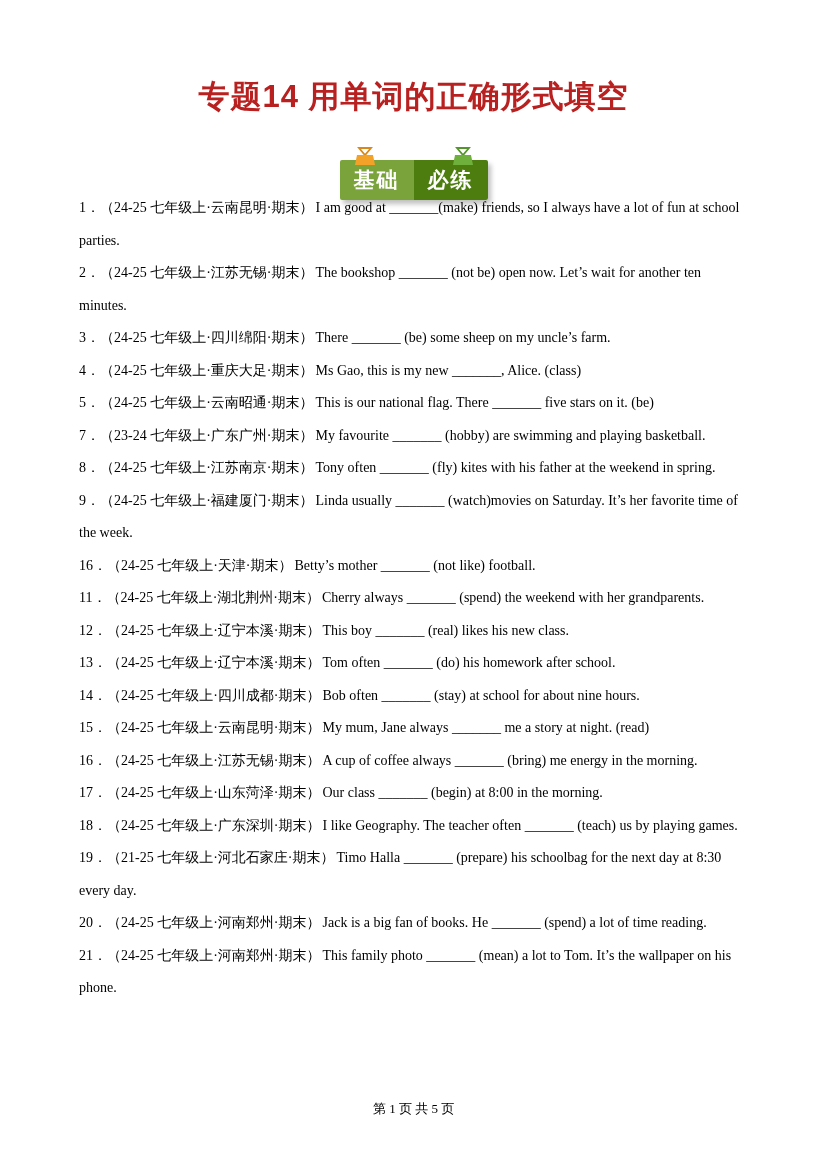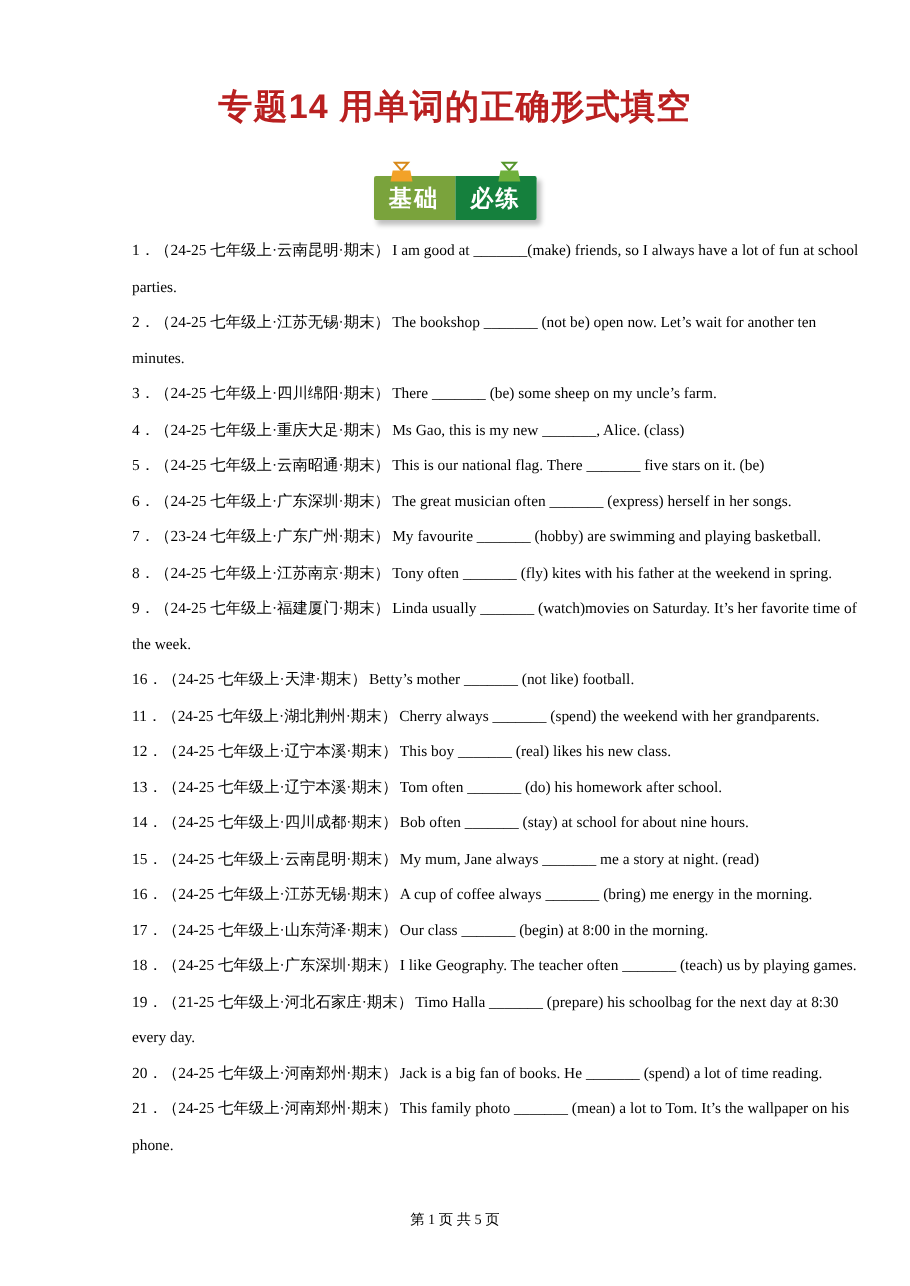--- a/index.html
+++ b/index.html
@@ -32,22 +32,22 @@
   .badge-cell{
     flex:1;display:flex;align-items:center;justify-content:center;
     color:#fff;font-family:"Liberation Sans","DejaVu Sans",sans-serif;
     font-weight:bold;font-size:21px;letter-spacing:2px;
   }
   .clip{position:absolute;top:-14px;width:26px;height:22px;}
   .clip-left{left:12px;}
   .clip-right{right:12px;}
   
   .questions{
-    position:absolute;top:213px;left:79px;width:672px;
-    font-size:14px;line-height:32.5px;margin-left:41px;
+    position:absolute;top:192px;left:79px;width:672px;
+    font-size:14px;line-height:32.5px;
   }
   .questions p{margin:0;}
   .src{margin-right:2px;}
   
   .footer{
     position:absolute;top:1080px;left:0;right:0;
     text-align:center;font-size:13px;margin-top:20px;
   }
 </style>
 </head>
@@ -61,31 +61,30 @@
     <svg class="clip clip-left" viewBox="0 0 26 22">
       <path d="M7 2 h12 l-6 7 z" fill="#ffffff" id="clipL-handle" stroke-width="1.8" stroke="#d8891a"></path>
       <path d="M5 9 h16 l2 10 h-20 z" id="clipL-body" fill="#f2a228"></path>
     </svg>
     <svg class="clip clip-right" viewBox="0 0 26 22">
       <path d="M7 2 h12 l-6 7 z" fill="#ffffff" id="clipR-handle" stroke-width="1.8" stroke="#55962c"></path>
       <path d="M5 9 h16 l2 10 h-20 z" id="clipR-body" fill="#6fb03c"></path>
     </svg>
     <div class="badge-blocks">
       <div class="badge-cell" id="badge-left-cell" style="background: rgb(122, 163, 60);">基础</div>
-      <div class="badge-cell" id="badge-right-cell" style="background: #15803d;">必练</div>
+      <div class="badge-cell" id="badge-right-cell" style="background: #4d7c0f;">必练</div>
     </div>
   </div>
 
   <div class="questions" id="question-list">
       <p><span>1．</span><span class="src">（24-25 七年级上·云南昆明·期末）</span><span>I am good at _______(make) friends, so I always have a lot of fun at school parties.</span></p>
       <p><span>2．</span><span class="src">（24-25 七年级上·江苏无锡·期末）</span><span>The bookshop _______ (not be) open now. Let’s wait for another ten minutes.</span></p>
       <p><span>3．</span><span class="src">（24-25 七年级上·四川绵阳·期末）</span><span>There _______ (be) some sheep on my uncle’s farm.</span></p>
       <p><span>4．</span><span class="src">（24-25 七年级上·重庆大足·期末）</span><span>Ms Gao, this is my new _______, Alice. (class)</span></p>
       <p><span>5．</span><span class="src">（24-25 七年级上·云南昭通·期末）</span><span>This is our national flag. There _______ five stars on it. (be)</span></p>
-      <p><span>6．</span><span class="src">（24-25 七年级上·广东深圳·期末）</span><span>The great musician often _______ (express) herself in her songs.</span></p>
       <p><span>7．</span><span class="src">（23-24 七年级上·广东广州·期末）</span><span>My favourite _______ (hobby) are swimming and playing basketball.</span></p>
       <p><span>8．</span><span class="src">（24-25 七年级上·江苏南京·期末）</span><span>Tony often _______ (fly) kites with his father at the weekend in spring.</span></p>
       <p><span>9．</span><span class="src">（24-25 七年级上·福建厦门·期末）</span><span>Linda usually _______ (watch)movies on Saturday. It’s her favorite time of the week.</span></p>
       <p><span>16．</span><span class="src">（24-25 七年级上·天津·期末）</span><span>Betty’s mother _______ (not like) football.</span></p>
       <p><span>11．</span><span class="src">（24-25 七年级上·湖北荆州·期末）</span><span>Cherry always _______ (spend) the weekend with her grandparents.</span></p>
       <p><span>12．</span><span class="src">（24-25 七年级上·辽宁本溪·期末）</span><span>This boy _______ (real) likes his new class.</span></p>
       <p><span>13．</span><span class="src">（24-25 七年级上·辽宁本溪·期末）</span><span>Tom often _______ (do) his homework after school.</span></p>
       <p><span>14．</span><span class="src">（24-25 七年级上·四川成都·期末）</span><span>Bob often _______ (stay) at school for about nine hours.</span></p>
       <p><span>15．</span><span class="src">（24-25 七年级上·云南昆明·期末）</span><span>My mum, Jane always _______ me a story at night. (read)</span></p>
       <p><span>16．</span><span class="src">（24-25 七年级上·江苏无锡·期末）</span><span>A cup of coffee always _______ (bring) me energy in the morning.</span></p>

